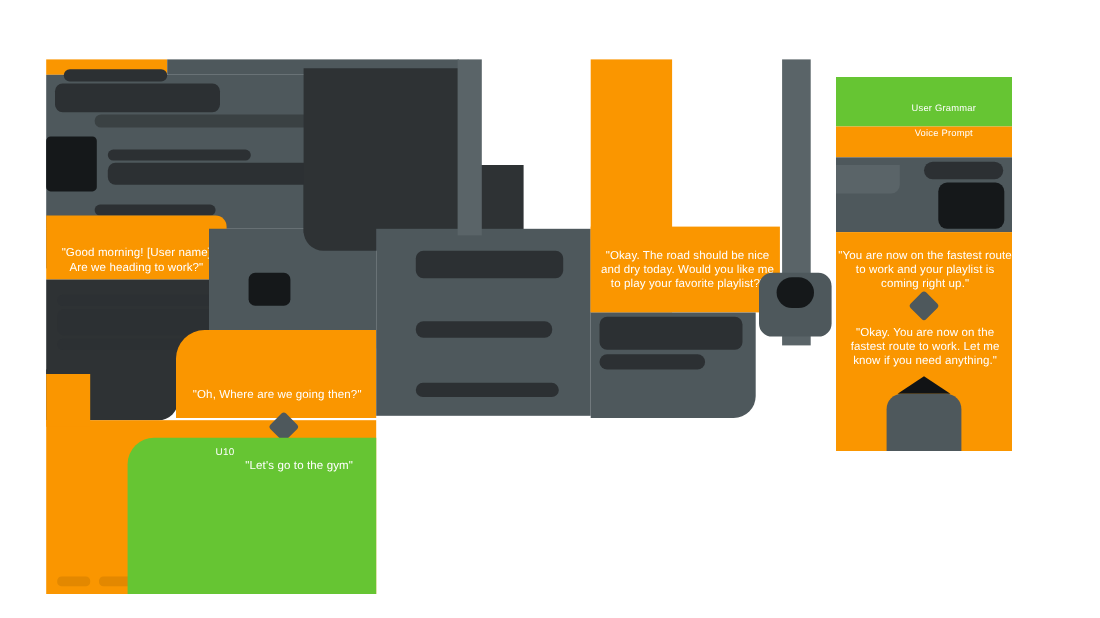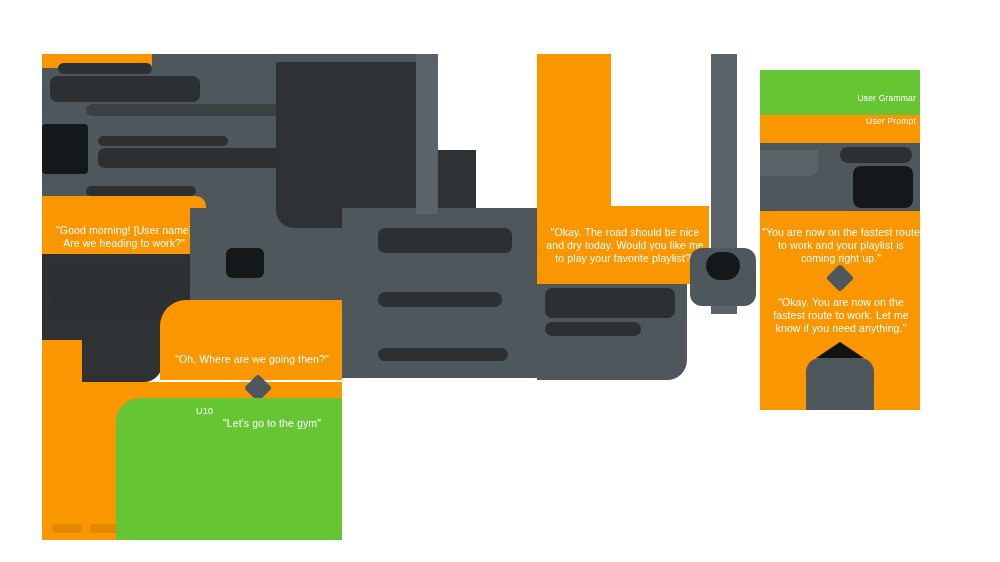--- a/index.html
+++ b/index.html
@@ -41,21 +41,21 @@
     position:absolute;
     color:#ffffff;
     font-size:9px;
     letter-spacing:.2px;
   }
   .legend-label{
     position:absolute;
     color:#ffffff;
     font-size:8.5px;
     letter-spacing:.2px;
-    text-align:right;
+    text-align:center;
   }
 
   
   .diamond{
     position:absolute;
     width:20px;height:20px;
     background:#4E585C;
     transform:rotate(45deg);
     border-radius:3px;
   }
@@ -141,21 +141,21 @@
   <div class="redact" style="left:545px;top:322px;width:96px;height:14px;"></div>
 
   <div class="blk grey2" style="left:711px;top:54px;width:26px;height:260px;"></div>
   <div class="node-grey" style="left:690px;top:248px;width:66px;height:58px;"></div>
   <div class="redact b" style="left:706px;top:252px;width:34px;height:28px;border-radius:14px;"></div>
 
   <div class="blk green" style="left:760px;top:70px;width:160px;height:45px;"></div>
   <div class="legend-label" style="left:800px;top:93px;width:116px;">User Grammar</div>
 
   <div class="blk orange" style="left:760px;top:115px;width:160px;height:28px;"></div>
-  <div class="legend-label" style="left:800px;top:116px;width:116px;">User Prompt</div>
+  <div class="legend-label" style="left:800px;top:116px;width:116px;">Voice Prompt</div>
 
   <div class="blk grey" style="left:760px;top:143px;width:160px;height:68px;"></div>
   <div class="redact" style="left:840px;top:147px;width:72px;height:16px;border-radius:8px;"></div>
   <div class="redact b" style="left:853px;top:166px;width:60px;height:42px;border-radius:8px;"></div>
   <div class="blk grey2" style="left:760px;top:150px;width:58px;height:26px;border-radius:0 0 8px 0;"></div>
 
   <div class="blk orange" style="left:760px;top:211px;width:160px;height:199px;"></div>
   <div class="quote" style="left:762px;top:226px;width:158px;">"You are now on the fastest route
 to work and your playlist is
 coming right up."</div>

